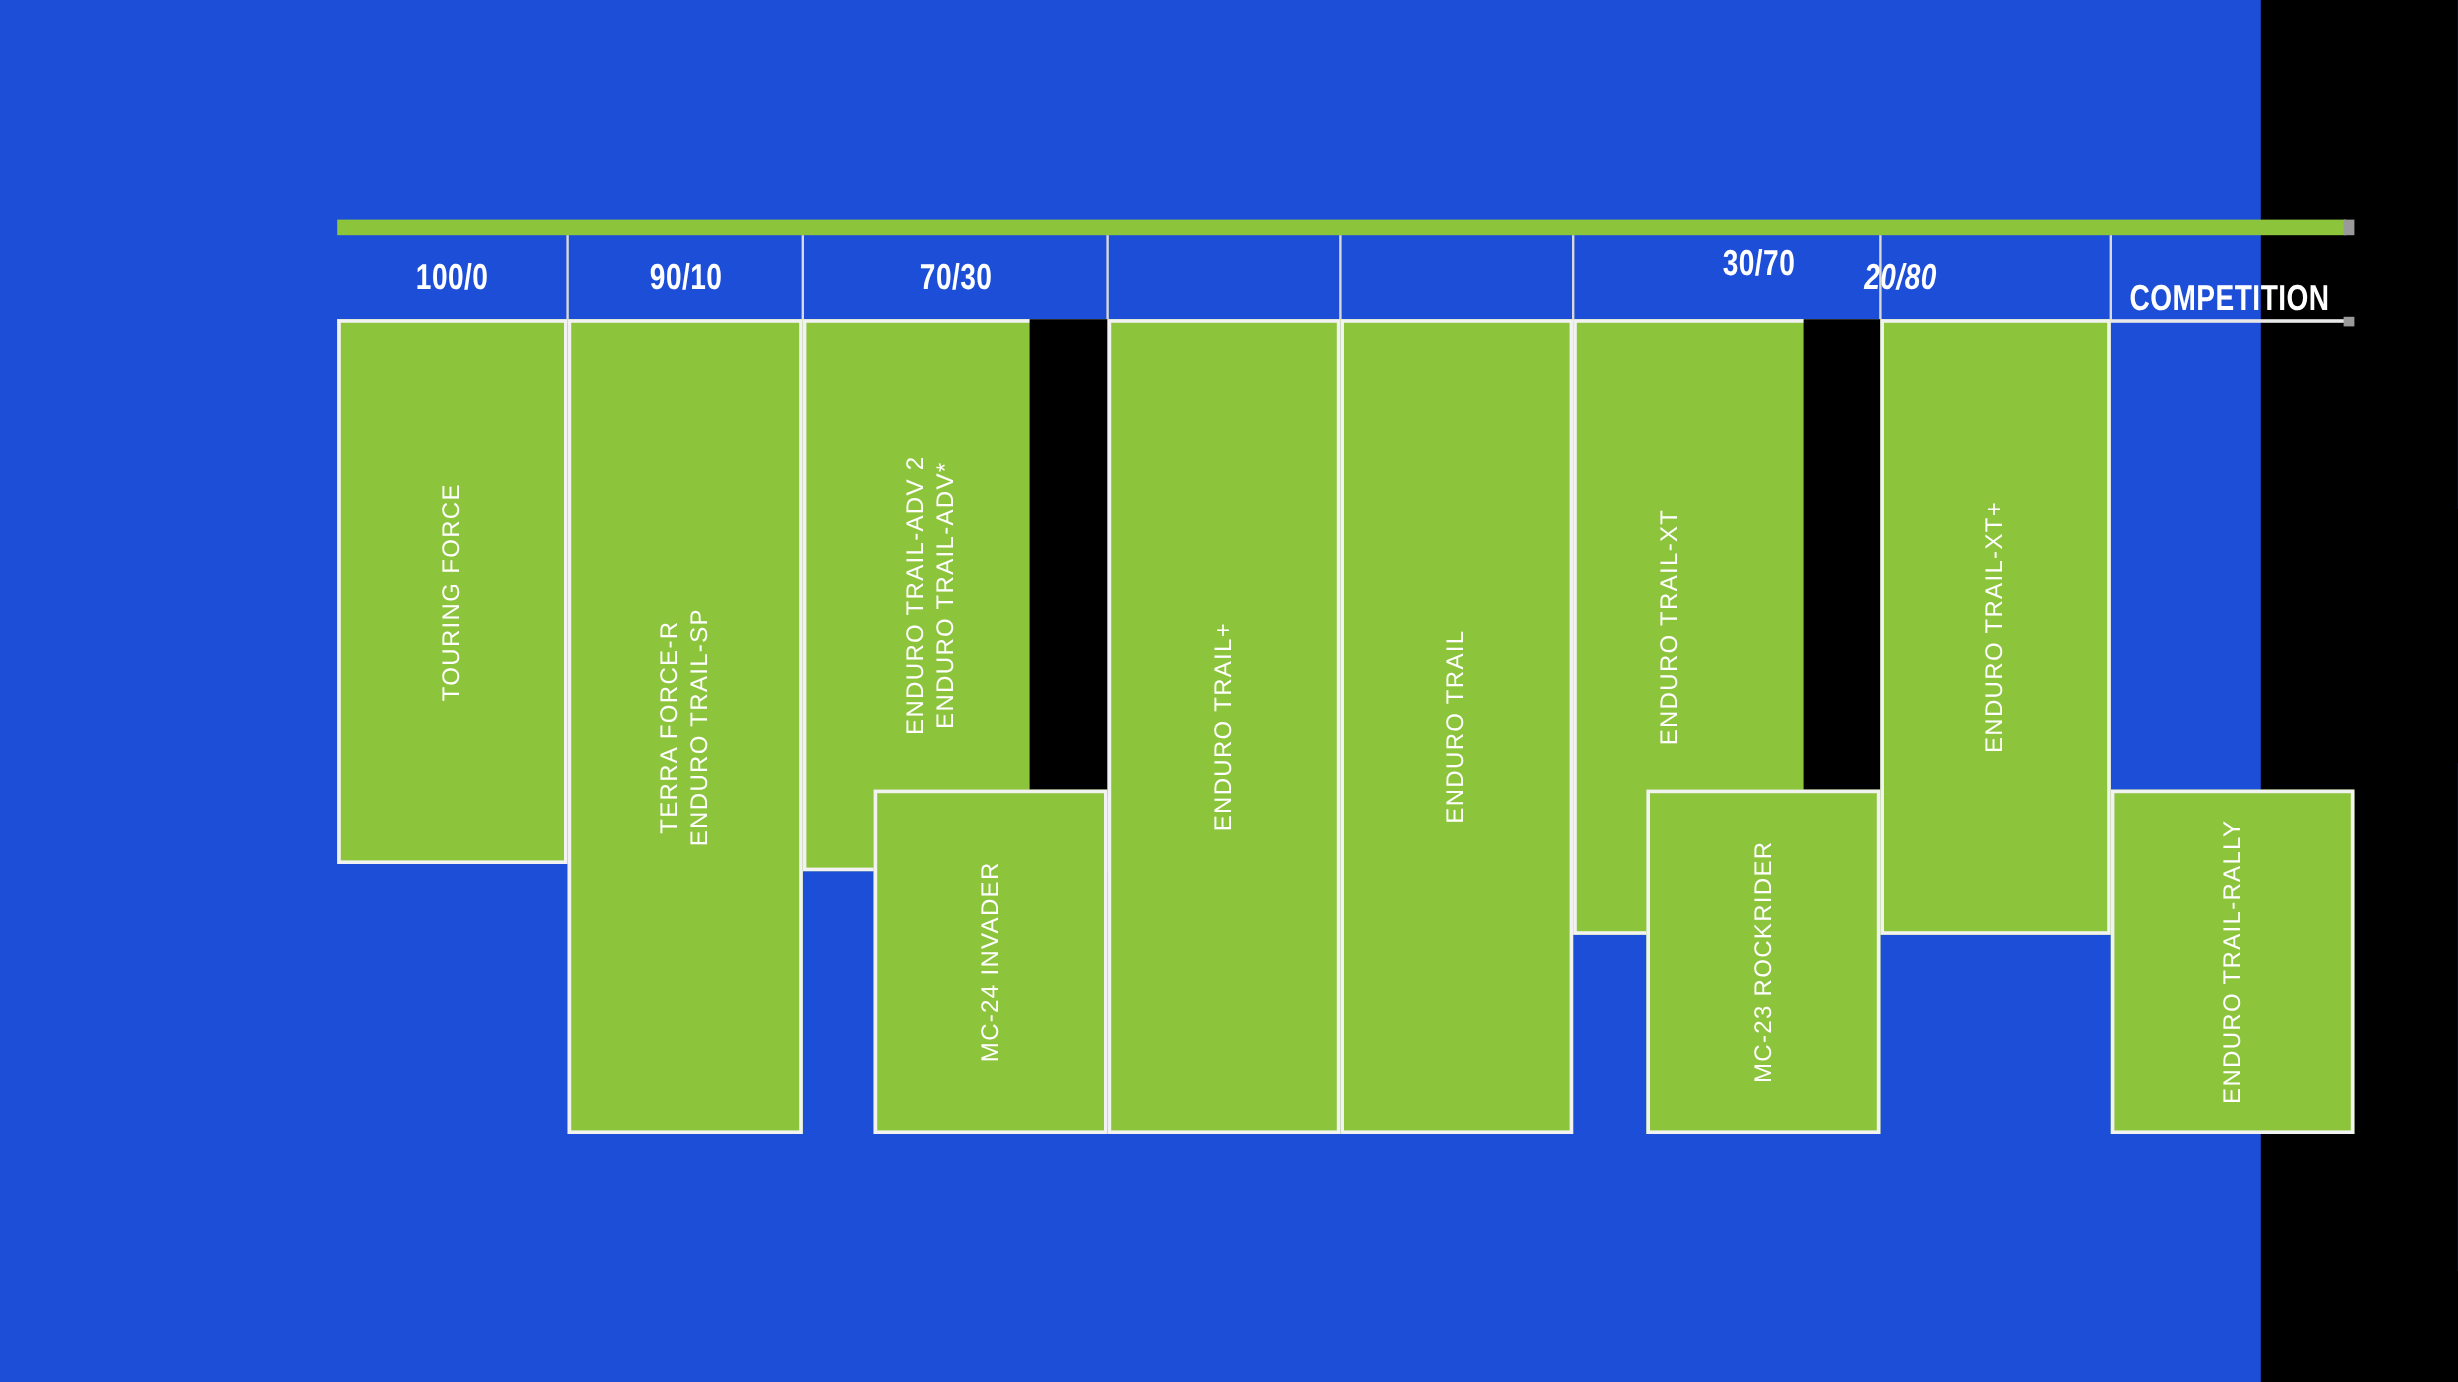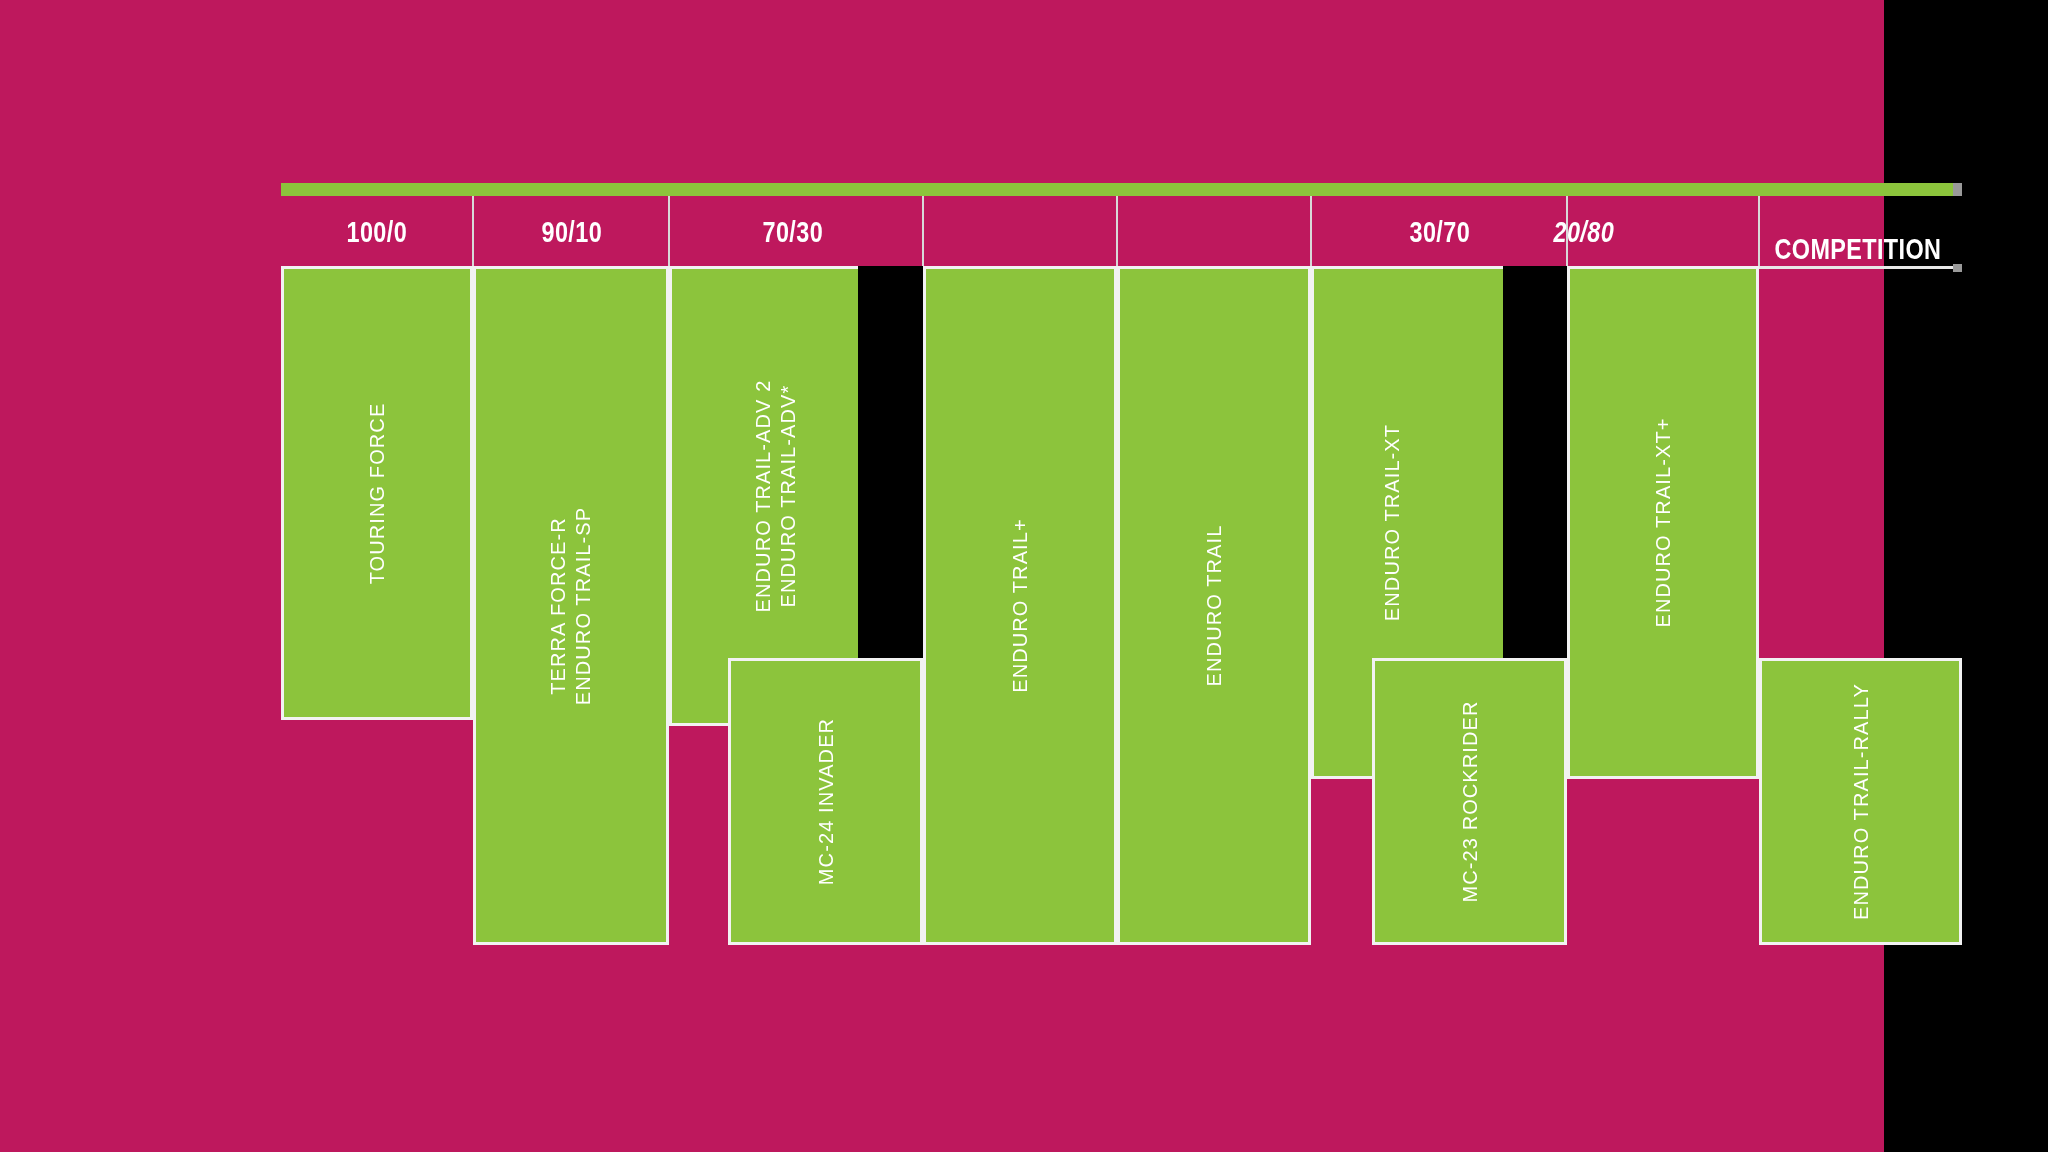--- a/index.html
+++ b/index.html
@@ -1,17 +1,17 @@
 <!DOCTYPE html>
 <html><head>
 <meta charset="utf-8">
 <style>
   html,body{margin:0;padding:0;background:#000;}
   body{width:2048px;height:1152px;overflow:hidden;font-family:"Liberation Sans",sans-serif;}
-  #stage{position:relative;width:1884px;height:1152px;background:#be185d;}
+  #stage{position:relative;width:1884px;height:1152px;background:#1d4ed8;}
 
   
   .top-rule{position:absolute;background:#8CC43C;}
   .top-rule-cap{position:absolute;background:#9a9a9a;}
 
   
   .hdr-cell{position:absolute;display:flex;align-items:center;justify-content:center;}
   .hdr-cell span{
     color:#ffffff;
     font-family:"Liberation Sans",sans-serif;
@@ -63,30 +63,30 @@
   <div class="hdr-cell" style="left:281px;top:196px;width:192px;height:72px;">
     <span>100/0</span>
   </div>
   <div class="hdr-div" style="left:472px;top:196px;height:72px;"></div>
 
   <div class="hdr-cell" style="left:474px;top:196px;width:195px;height:72px;border-radius:28px;">
     <span>90/10</span>
   </div>
   <div class="hdr-div" style="left:668px;top:196px;height:72px;"></div>
 
-  <div class="hdr-cell" style="left:634px;top:196px;width:253px;height:72px;padding-left:32px;">
+  <div class="hdr-cell" style="left:670px;top:196px;width:253px;height:72px;">
     <span>70/30</span>
   </div>
   <div class="hdr-div" style="left:922px;top:196px;height:72px;"></div>
 
   <div class="hdr-div" style="left:1116px;top:196px;height:72px;"></div>
 
   <div class="hdr-div" style="left:1310px;top:196px;height:72px;"></div>
 
-  <div class="hdr-cell" style="left:1312px;top:196px;width:255px;height:72px;">
+  <div class="hdr-cell" style="left:1312px;top:184px;width:255px;height:72px;padding-left:26px;">
     <span>30/70</span>
   </div>
   <div class="hdr-div" style="left:1566px;top:196px;height:72px;"></div>
 
   <div class="hdr-cell" style="left:1488px;top:196px;width:191px;height:72px;font-style:italic;">
     <span>20/80</span>
   </div>
   <div class="hdr-div" style="left:1758px;top:196px;height:72px;"></div>
 
   <div class="hdr-cell" style="left:1760px;top:196px;width:196px;height:72px;margin-top:17px;">

